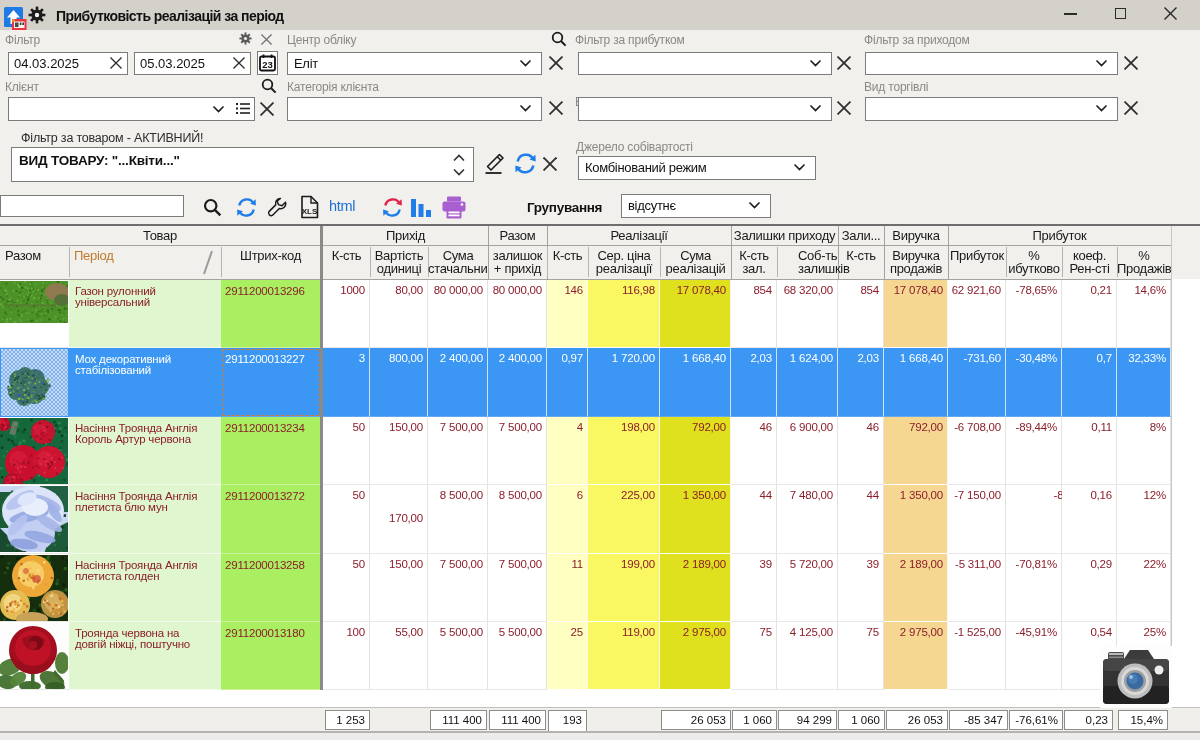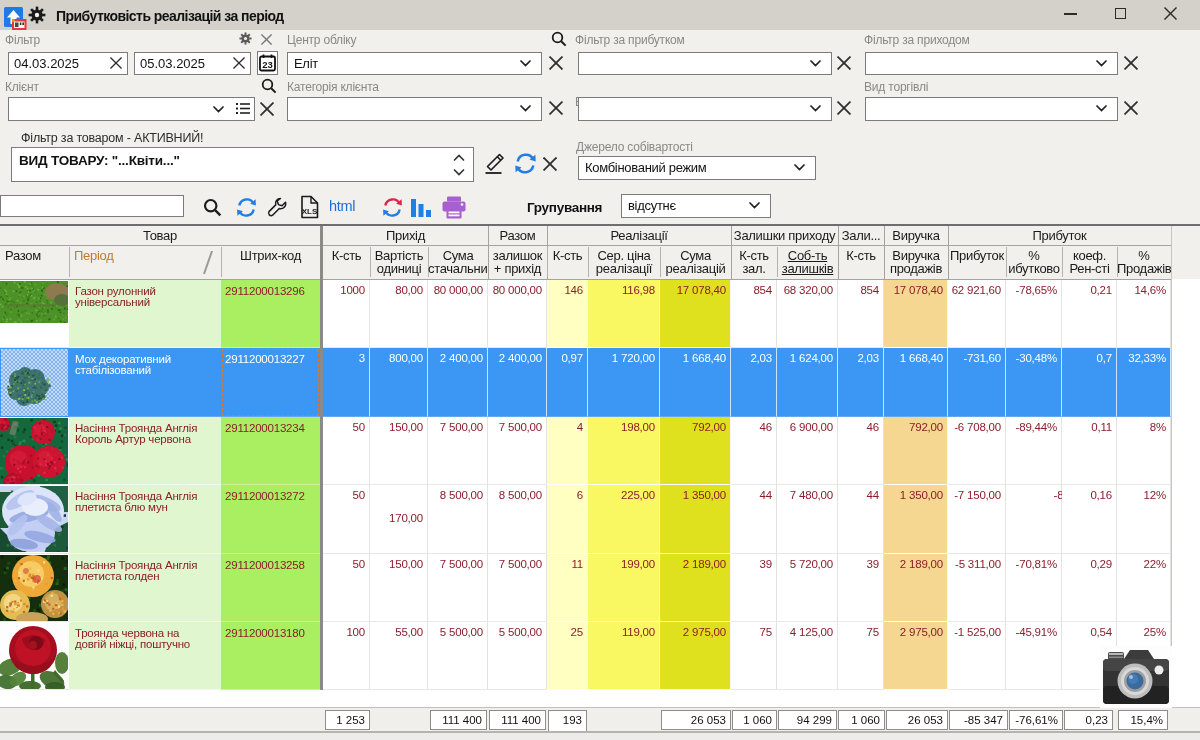--- a/index.html
+++ b/index.html
@@ -280,21 +280,21 @@
 <div class="hdrt" style="left:428px;text-align:center;top:249px;width:60px;height:28px;color:#1a1a1a;">Сума<br>стачальник</div>
 <div class="hdrt" style="left:488px;text-align:center;top:249px;width:59px;height:28px;color:#1a1a1a;">залишок<br>+ прихід</div>
 <div class="abs" style="left:547px;top:247px;width:1px;height:30px;background:#b5b3b0;"></div>
 <div class="hdrt" style="left:547px;text-align:center;top:249px;width:41px;height:28px;color:#1a1a1a;">К-сть</div>
 <div class="abs" style="left:588px;top:247px;width:1px;height:30px;background:#b5b3b0;"></div>
 <div class="hdrt" style="left:588px;text-align:center;top:249px;width:72px;height:28px;color:#1a1a1a;">Сер. ціна<br>реалізації</div>
 <div class="abs" style="left:660px;top:247px;width:1px;height:30px;background:#b5b3b0;"></div>
 <div class="hdrt" style="left:660px;text-align:center;top:249px;width:71px;height:28px;color:#1a1a1a;">Сума<br>реалізацій</div>
 <div class="hdrt" style="left:731px;text-align:center;top:249px;width:46px;height:28px;color:#1a1a1a;">К-сть<br>зал.</div>
 <div class="abs" style="left:777px;top:247px;width:1px;height:30px;background:#b5b3b0;"></div>
-<div class="hdrt" style="left:777px;text-align:center;top:249px;width:61px;height:28px;color:#1a1a1a;text-decoration:underline;">Соб-ть<br>залишків</div>
+<div class="hdrt" style="left:798px;top:249px;width:61px;height:28px;color:#1a1a1a;">Соб-ть<br>залишків</div>
 <div class="hdrt" style="left:838px;text-align:center;top:249px;width:46px;height:28px;color:#1a1a1a;">К-сть</div>
 <div class="hdrt" style="left:884px;text-align:center;top:249px;width:64px;height:28px;color:#1a1a1a;">Виручка<br>продажів</div>
 <div class="hdrt" style="left:948px;text-align:center;top:249px;width:58px;height:28px;color:#1a1a1a;">Прибуток</div>
 <div class="abs" style="left:1006px;top:247px;width:1px;height:30px;background:#b5b3b0;"></div>
 <div class="hdrt" style="left:1006px;text-align:center;top:249px;width:56px;height:28px;color:#1a1a1a;">%<br>ибутково</div>
 <div class="abs" style="left:1062px;top:247px;width:1px;height:30px;background:#b5b3b0;"></div>
 <div class="hdrt" style="left:1062px;text-align:center;top:249px;width:55px;height:28px;color:#1a1a1a;">коеф.<br>Рен-сті</div>
 <div class="abs" style="left:1117px;top:247px;width:1px;height:30px;background:#b5b3b0;"></div>
 <div class="hdrt" style="left:1117px;text-align:center;top:249px;width:54px;height:28px;color:#1a1a1a;">%<br>Продажів</div>
 <svg class="abs" style="left:199px;top:249px;" width="16" height="27" viewBox="0 0 16 27">

